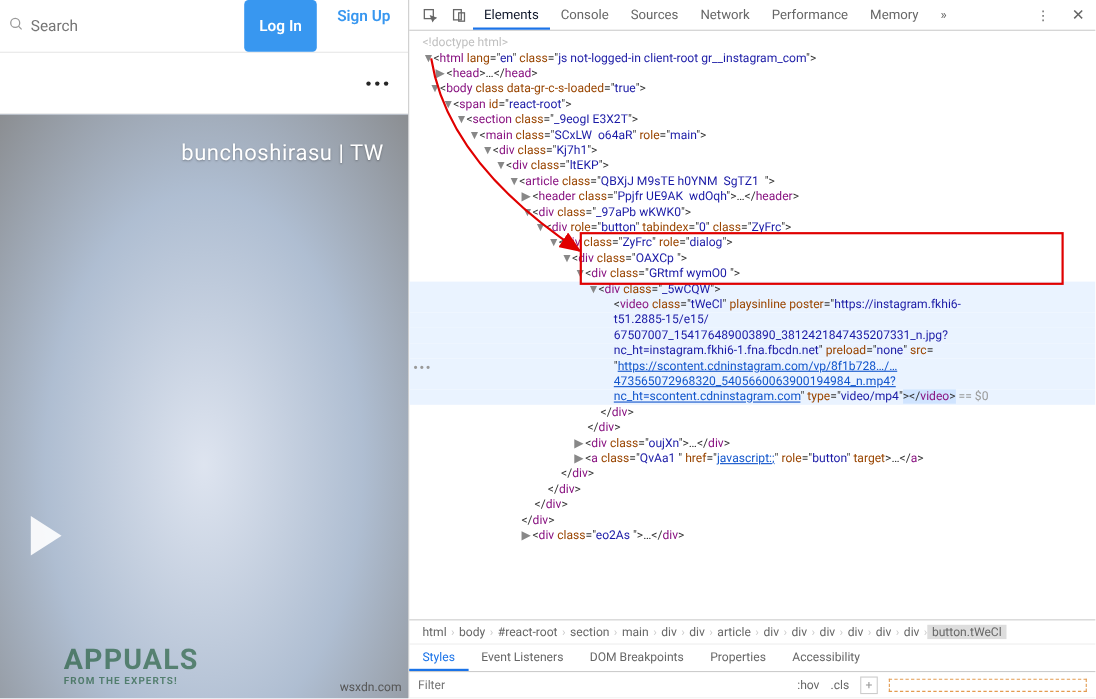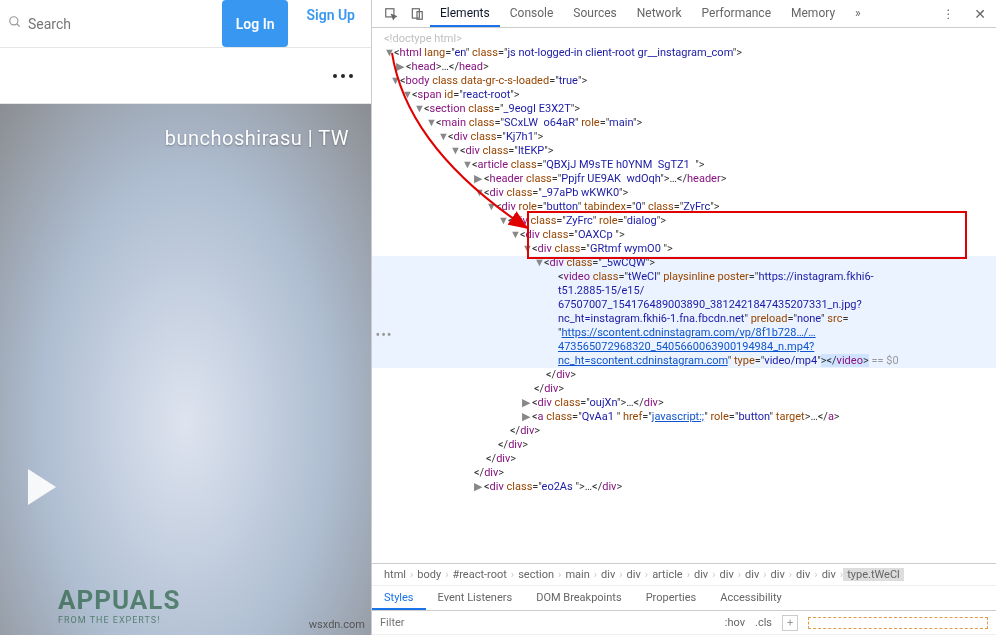--- a/index.html
+++ b/index.html
@@ -12,21 +12,21 @@
 .signup-link { color: #3897f0; font-weight: 600; font-size: 14px; cursor: pointer; padding: 7px 8px; }
 .content-header { height: 56px; display: flex; align-items: center; justify-content: flex-end; padding: 0 18px; border-bottom: 1px solid #e6e6e6; }
 .dots { display: flex; gap: 4px; }
 .dots span { width: 4px; height: 4px; background: #262626; border-radius: 50%; }
 .video-area { flex: 1; position: relative; background: #aebccf; overflow: hidden; }
 .video-area::after { content: ""; position: absolute; inset: 0; background: radial-gradient(ellipse at 50% 60%, rgba(230,235,245,0.85) 0%, rgba(175,190,210,0.85) 55%, rgba(130,130,130,0.8) 100%); }
 .watermark-text { position: absolute; top: 22px; right: 22px; color: #fff; font-weight: 400; font-size: 20px; letter-spacing: 0.5px; text-shadow: 0 1px 2px rgba(0,0,0,0.3); z-index: 2; }
 .play-btn { position: absolute; left: 28px; bottom: 130px; width: 0; height: 0; border-left: 28px solid rgba(255,255,255,0.9); border-top: 18px solid transparent; border-bottom: 18px solid transparent; z-index: 2; cursor: pointer; }
 .logo-wm { position: absolute; left: 10px; bottom: 10px; z-index: 2; color: #14532d; opacity: 0.6; margin-left: 48px; }
 .logo-wm .big { font-size: 26px; font-weight: 700; letter-spacing: 1px; }
-.logo-wm .small { font-size: 9px; letter-spacing: 1px; }
+.logo-wm .small { font-size: 9px; letter-spacing: 1px; font-weight: bold; }
 .site-wm { position: absolute; right: 6px; bottom: 4px; font-size: 11px; color: #555; z-index: 2; }
 
 .devtools { flex: 1; height: 635px; display: flex; flex-direction: column; font-family: "Segoe UI", sans-serif; font-size: 12px; color: #333; }
 .dt-tabs { height: 28px; border-bottom: 1px solid #ccc; display: flex; align-items: stretch; padding-left: 6px; gap: 0; }
 .dt-tab-ico { display: flex; align-items: center; padding: 0 6px; color: #666; cursor: pointer; }
 .dt-tab { padding: 0 10px; display: flex; align-items: center; color: #666; cursor: pointer; border-bottom: 2px solid transparent; }
 .dt-tab.active { color: #0f172a; border-bottom-color: #1a73e8; }
 .dt-tabs .spacer { flex: 1; }
 .dt-tabs .menu-dots { letter-spacing: 2px; padding: 0 8px; color: #666; display: flex; align-items: center; cursor: pointer; }
 .dt-close { padding: 0 10px; color: #666; display: flex; align-items: center; cursor: pointer; font-size: 14px; }
@@ -196,21 +196,21 @@
       <span>div</span>
       <span class="sep">›</span>
       <span>div</span>
       <span class="sep">›</span>
       <span>div</span>
       <span class="sep">›</span>
       <span>div</span>
       <span class="sep">›</span>
       <span>div</span>
       <span class="sep">›</span>
-      <span class="sel-bc">type.tWeCl</span>
+      <span class="sel-bc">button.tWeCl</span>
     </div>
 
   <div class="styles-tabs" id="styles-tabs">
       <div class="st-tab active">Styles</div>
       <div class="st-tab">Event Listeners</div>
       <div class="st-tab">DOM Breakpoints</div>
       <div class="st-tab">Properties</div>
       <div class="st-tab">Accessibility</div>
     </div>
 

